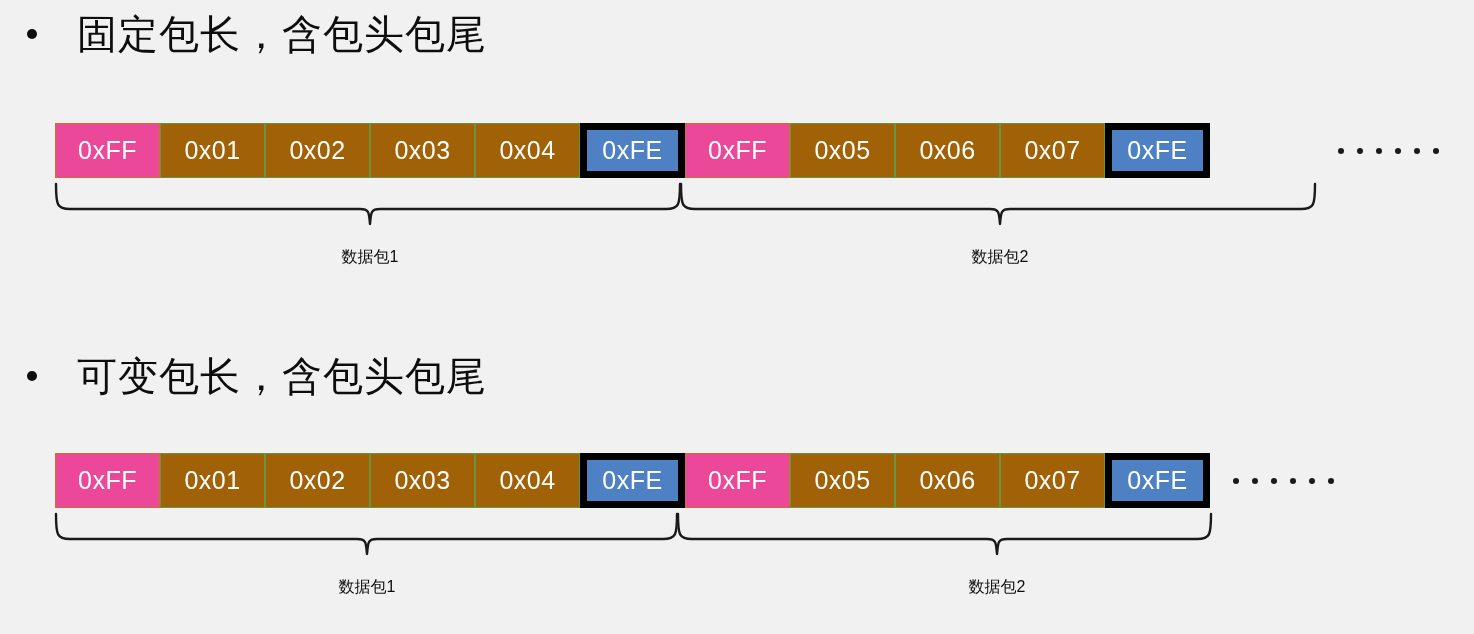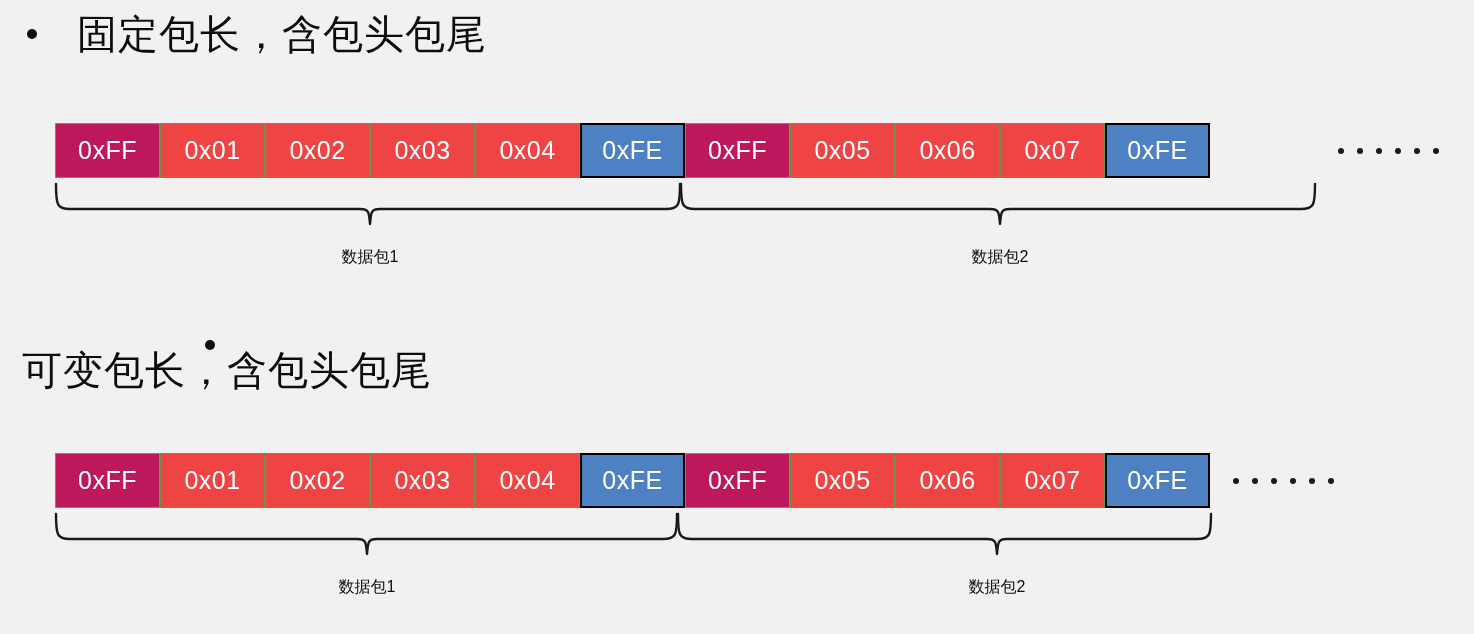--- a/index.html
+++ b/index.html
@@ -39,21 +39,21 @@
   }
   .heading .htext {
     font-size: 40px;
     line-height: 1;
     color: #0d0d0d;
     letter-spacing: 1px;
     white-space: nowrap;
   }
 
   #heading-1 { top: 6px; align-items: center; }
-  #heading-2 { top: 340px; flex-direction: column; }
+  #heading-2 { top: 348px; }
 
   
   .strip {
     position: absolute;
     left: 55px;
     display: flex;
     height: 55px;
   }
   #strip-1 { top: 123px; }
   #strip-2 { top: 453px; }
@@ -63,23 +63,23 @@
     height: 55px;
     box-sizing: border-box;
     display: flex;
     align-items: center;
     justify-content: center;
     color: #ffffff;
     font-size: 25px;
     letter-spacing: 0.5px;
     flex: 0 0 auto;
   }
-  .cell.head   { background: #be185d; border: 1px solid #C8732C; }
-  .cell.body   { background: #ef4444; border: 1px solid #669640; }
-  .cell.tail   { background: #4E81C4; border: 2px solid #000000; }
+  .cell.head   { background: #ec4899; border: 1px solid #C8732C; }
+  .cell.body   { background: #a16207; border: 1px solid #669640; }
+  .cell.tail   { background: #4E81C4; border: 7px solid #000000; }
 
   .ellipsis {
     position: absolute;
     display: flex;
     align-items: center;
     gap: 13px;
     height: 55px;
   }
   .ellipsis .dot {
     width: 6px;

